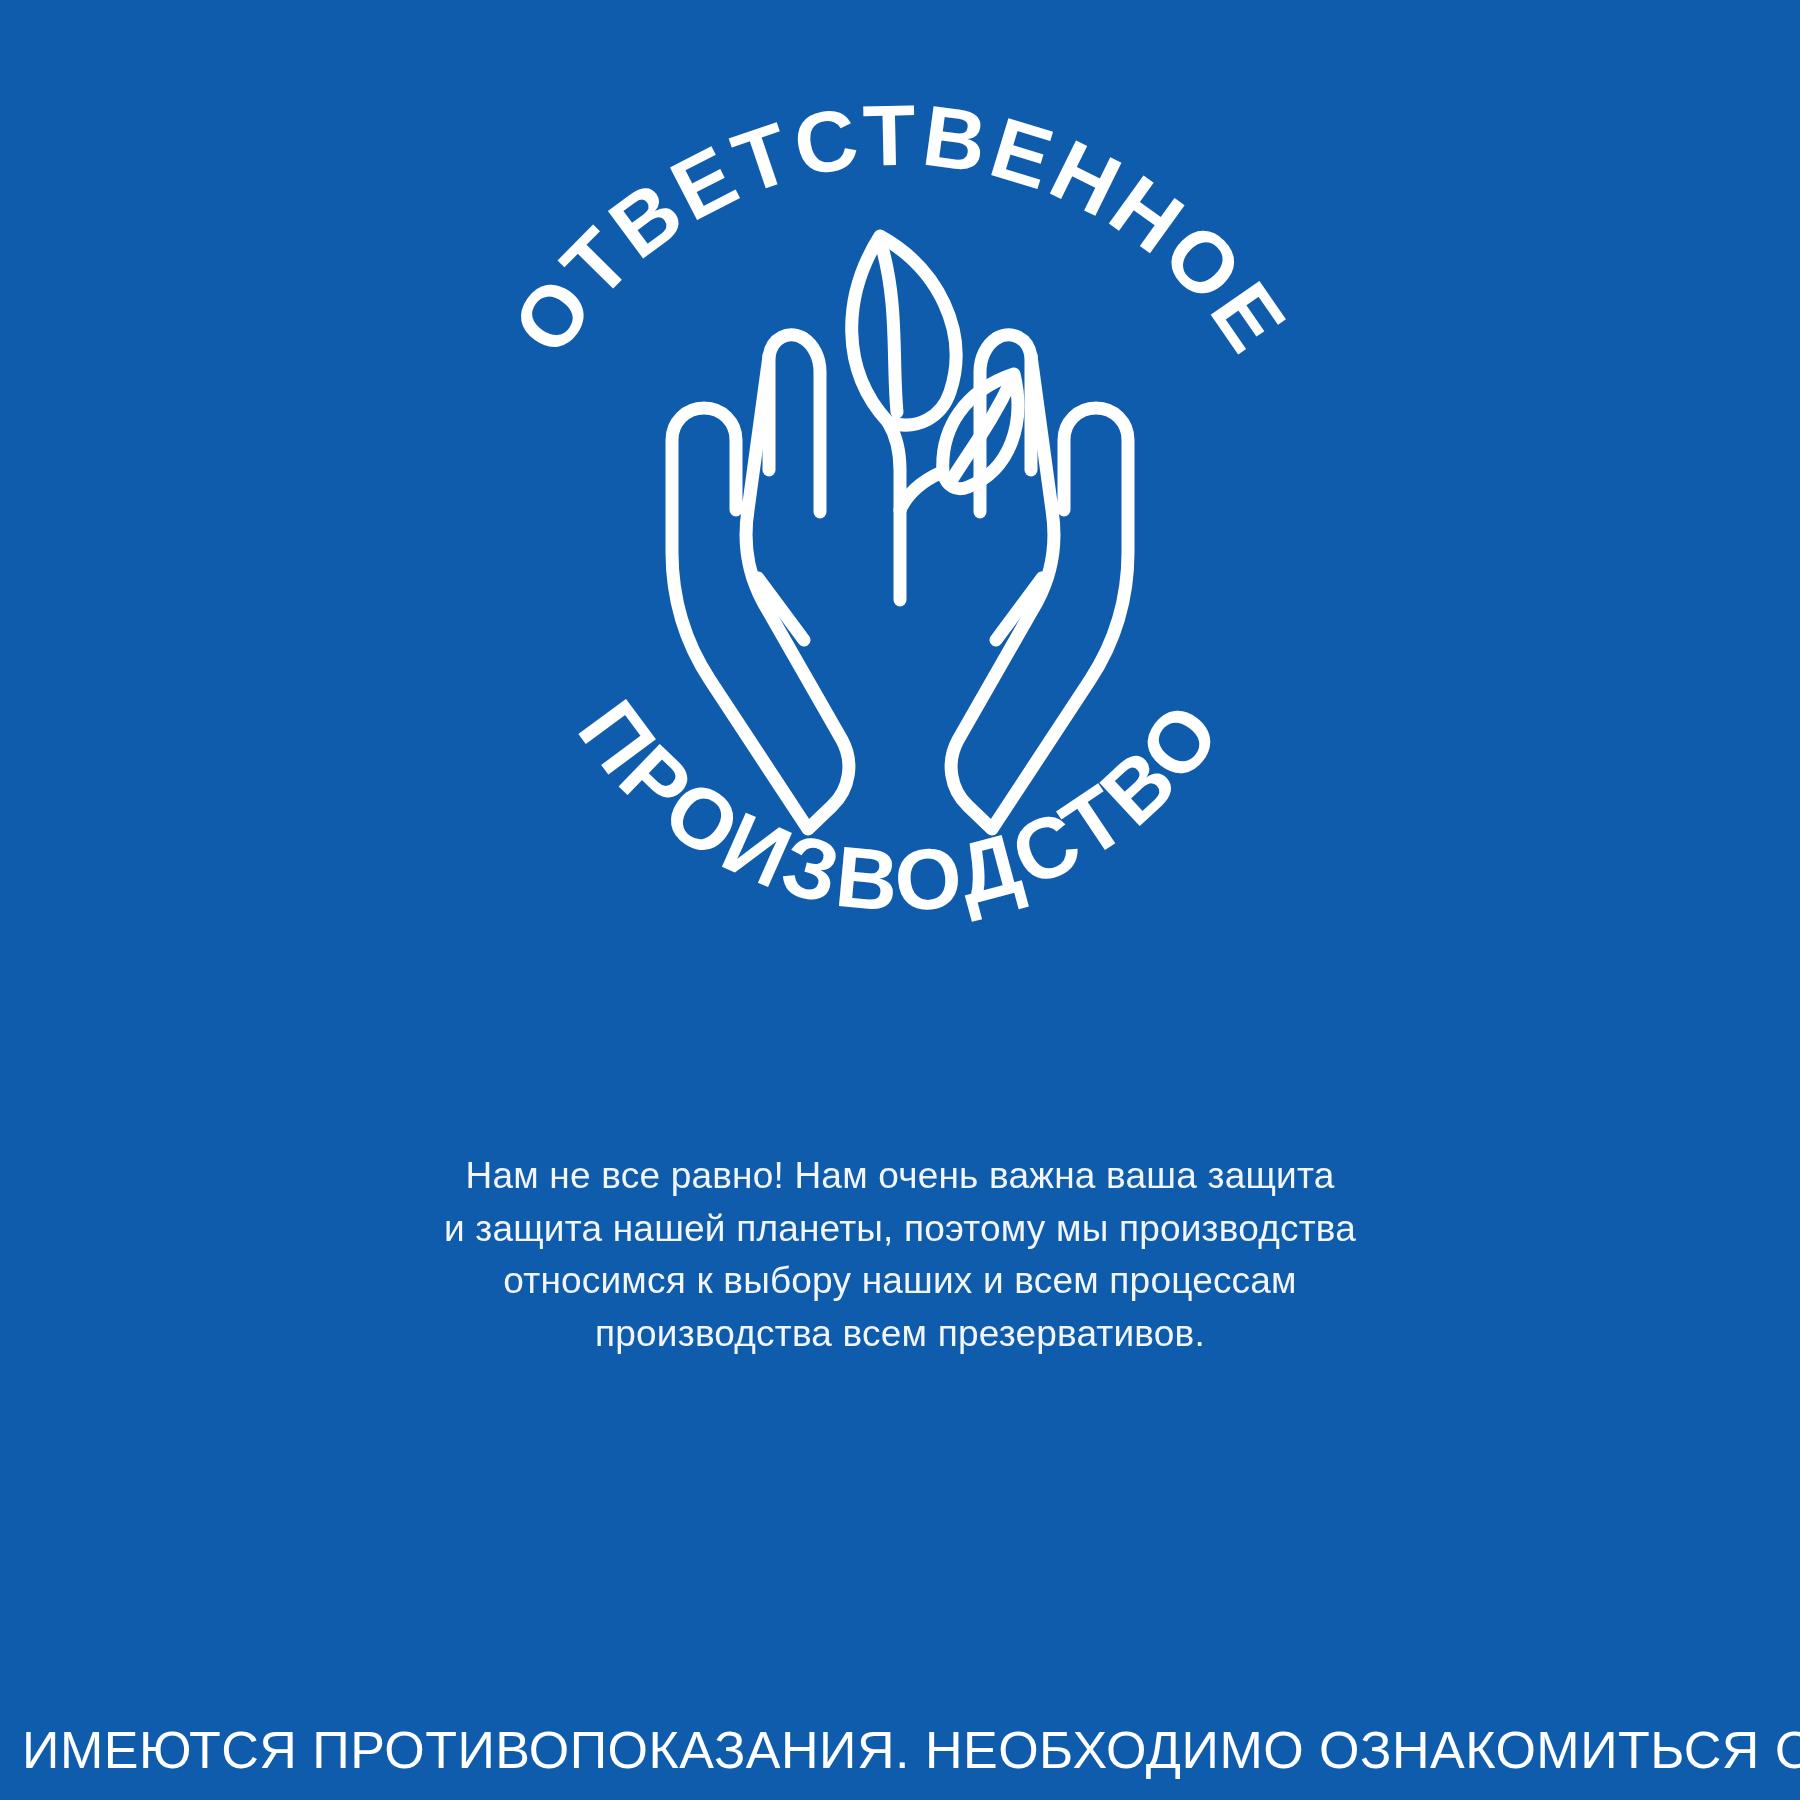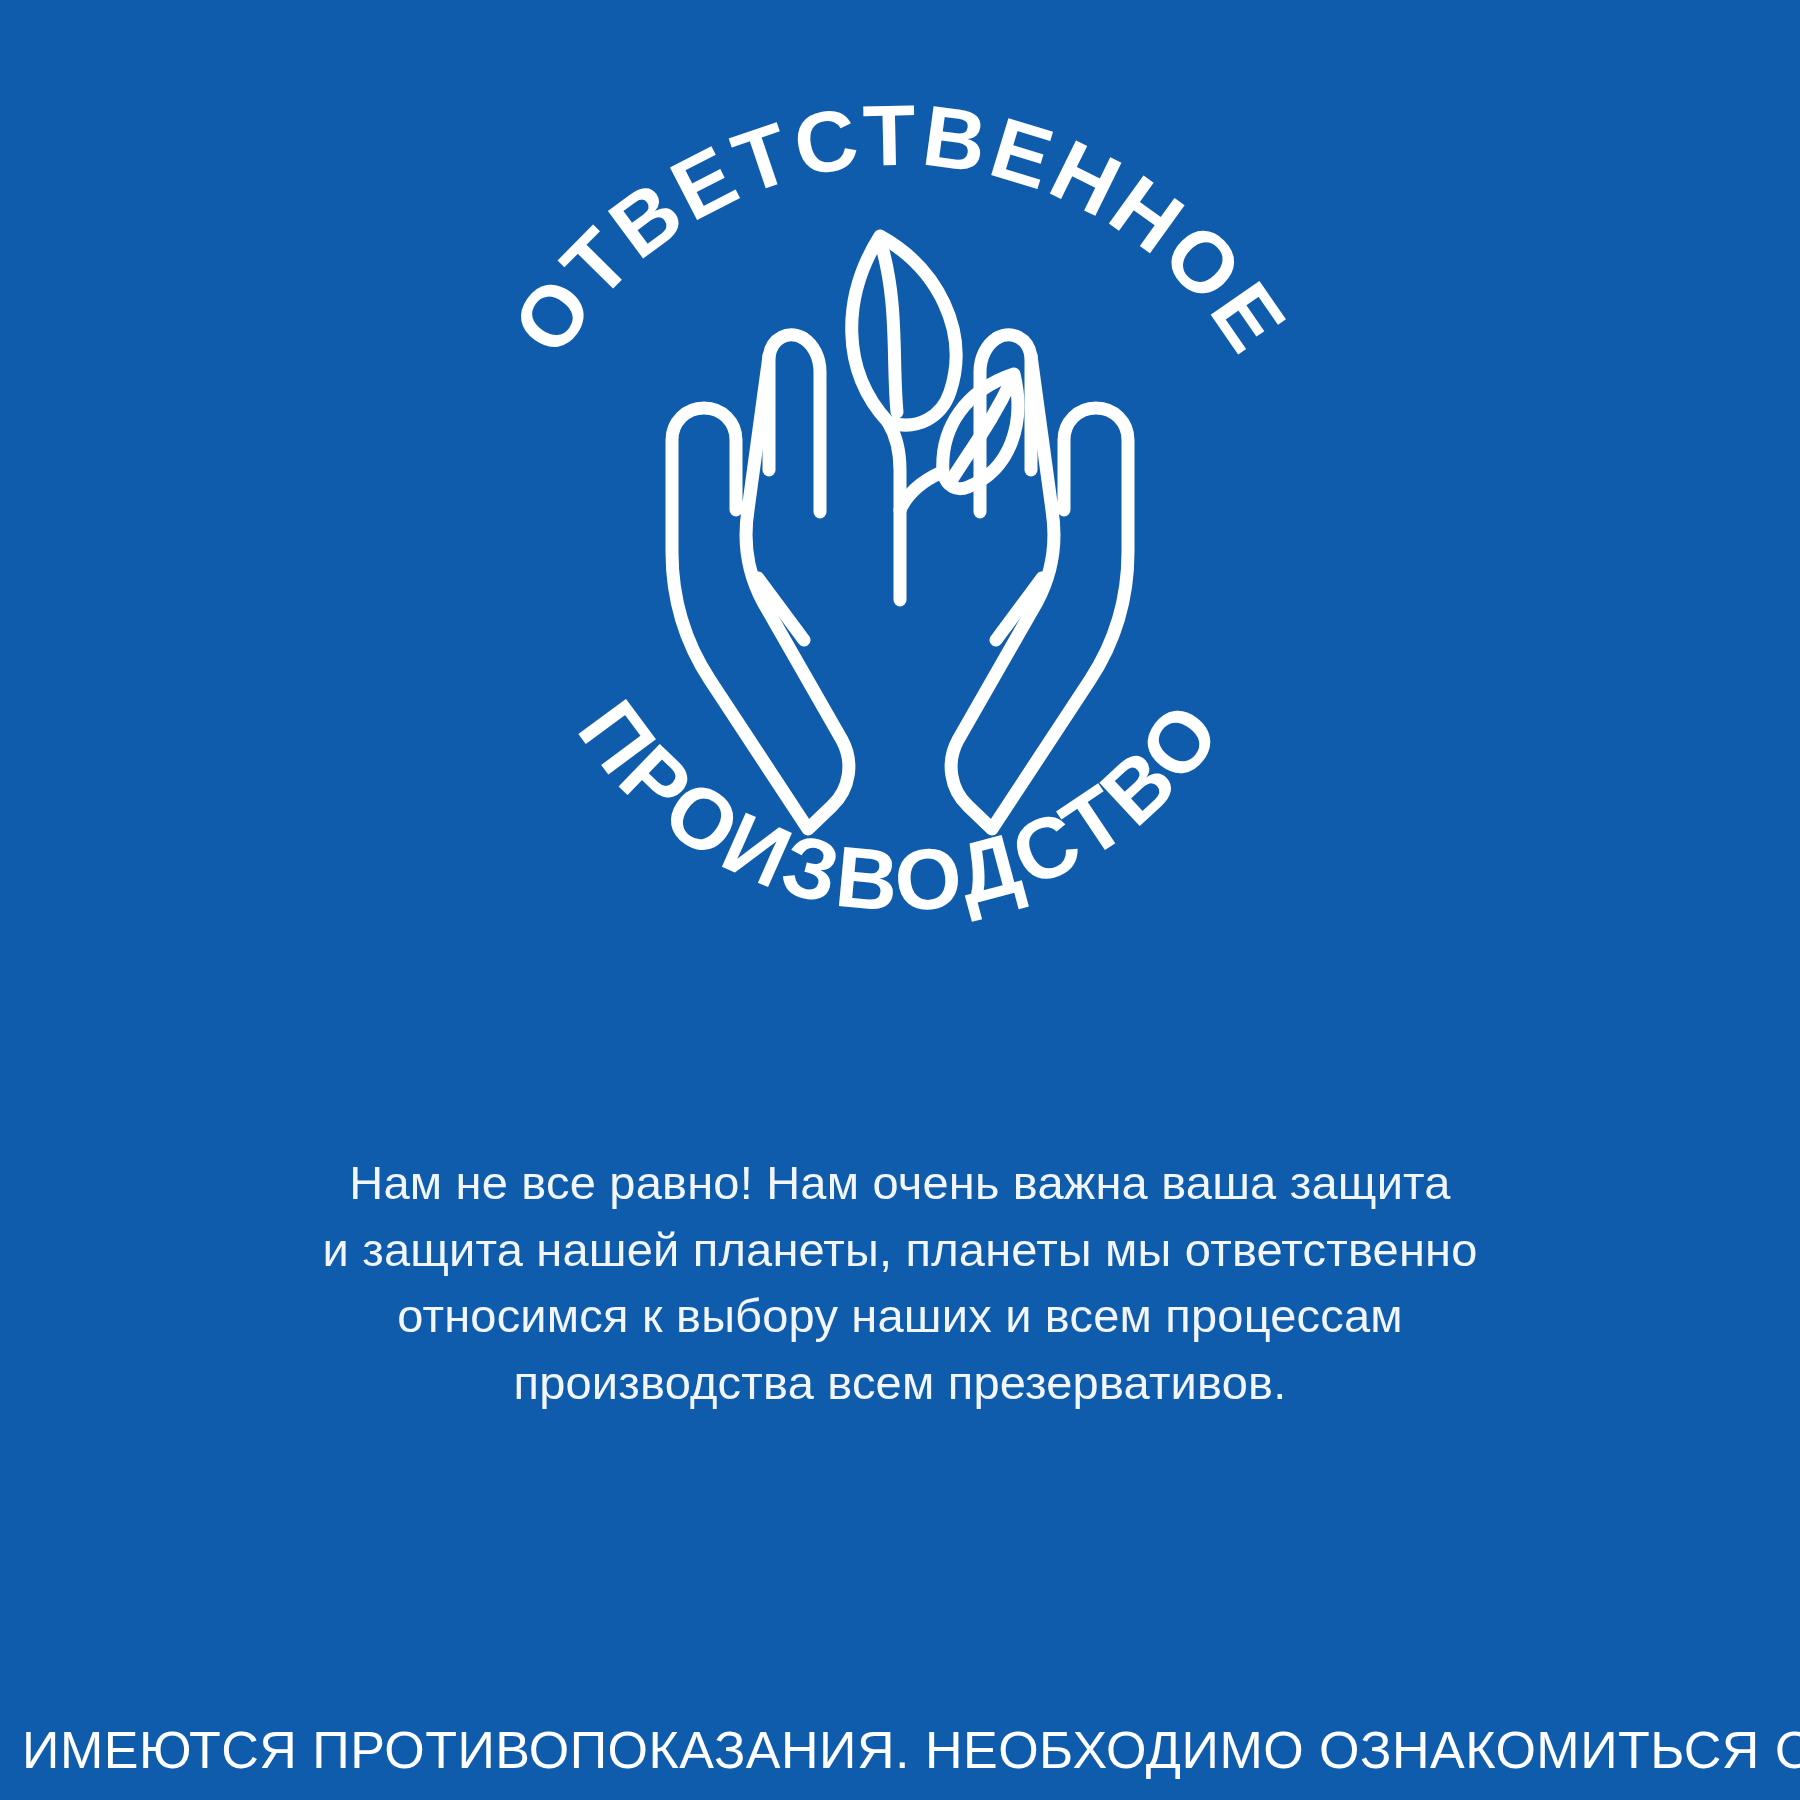--- a/index.html
+++ b/index.html
@@ -45,21 +45,21 @@
     font-size: 86px;
     letter-spacing: 4px;
     fill: #ffffff;
   }
 
   
   .body-copy {
     width: 1340px;
     margin-top: 130px;
     text-align: center;
-    font-size: 47px;
+    font-size: 37px;
     line-height: 1.42;
     font-weight: 400;
     color: #f2f6fb;
     letter-spacing: 0.2px;
   }
   .body-copy p {
     margin: 0;
   }
 
   
@@ -124,21 +124,21 @@
                  L 680,640 C 705,602 718,558 718,512 L 718,400 C 718,382 704,368 686,368 C 668,368 654,382 654,400 L 654,470"></path>
         <path d="M 621,316 L 621,430"></path>
         <path d="M 587,298 C 576,305 570,318 570,332 L 570,472"></path>
         <path d="M 632,538 L 586,600"></path>
       </g>
     </svg>
   </div>
 
   <div class="body-copy">
     <p>Нам не все равно! Нам очень важна ваша защита</p>
-    <p>и защита нашей планеты, планеты мы ответственно</p>
+    <p>и защита нашей планеты, поэтому мы производства</p>
     <p>относимся к выбору наших и всем процессам</p>
     <p>производства всем презервативов.</p>
   </div>
 
   <div class="legal">
     <span class="legal-line">ИМЕЮТСЯ ПРОТИВОПОКАЗАНИЯ. НЕОБХОДИМО ОЗНАКОМИТЬСЯ С</span>
   </div>
 
 </div>
 

